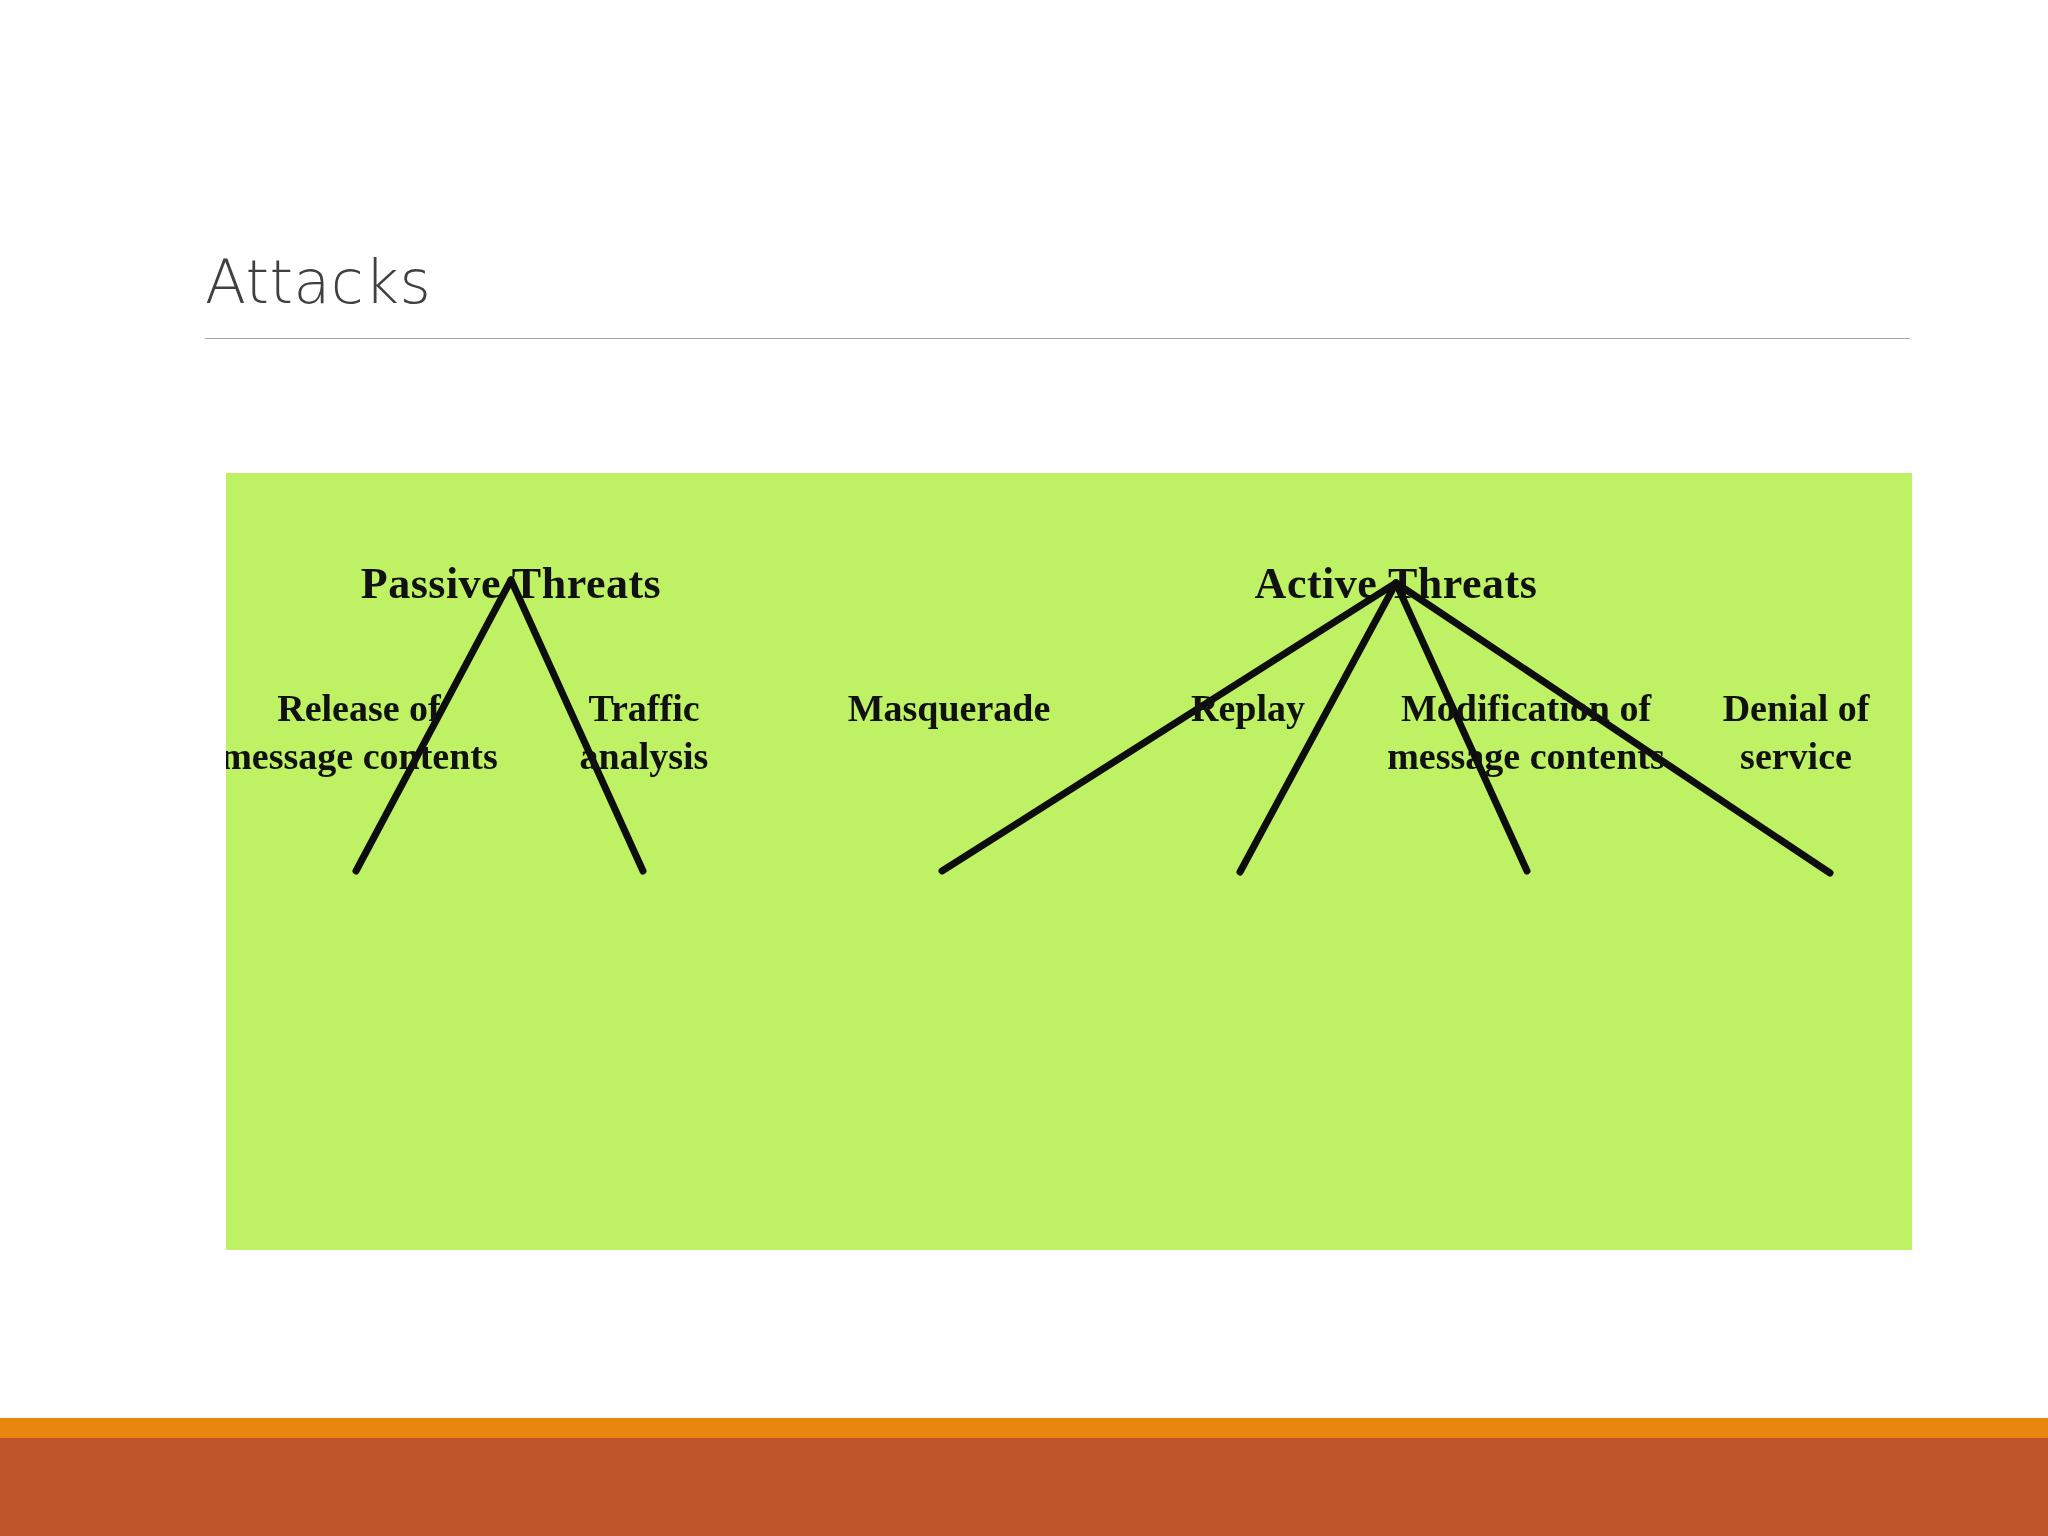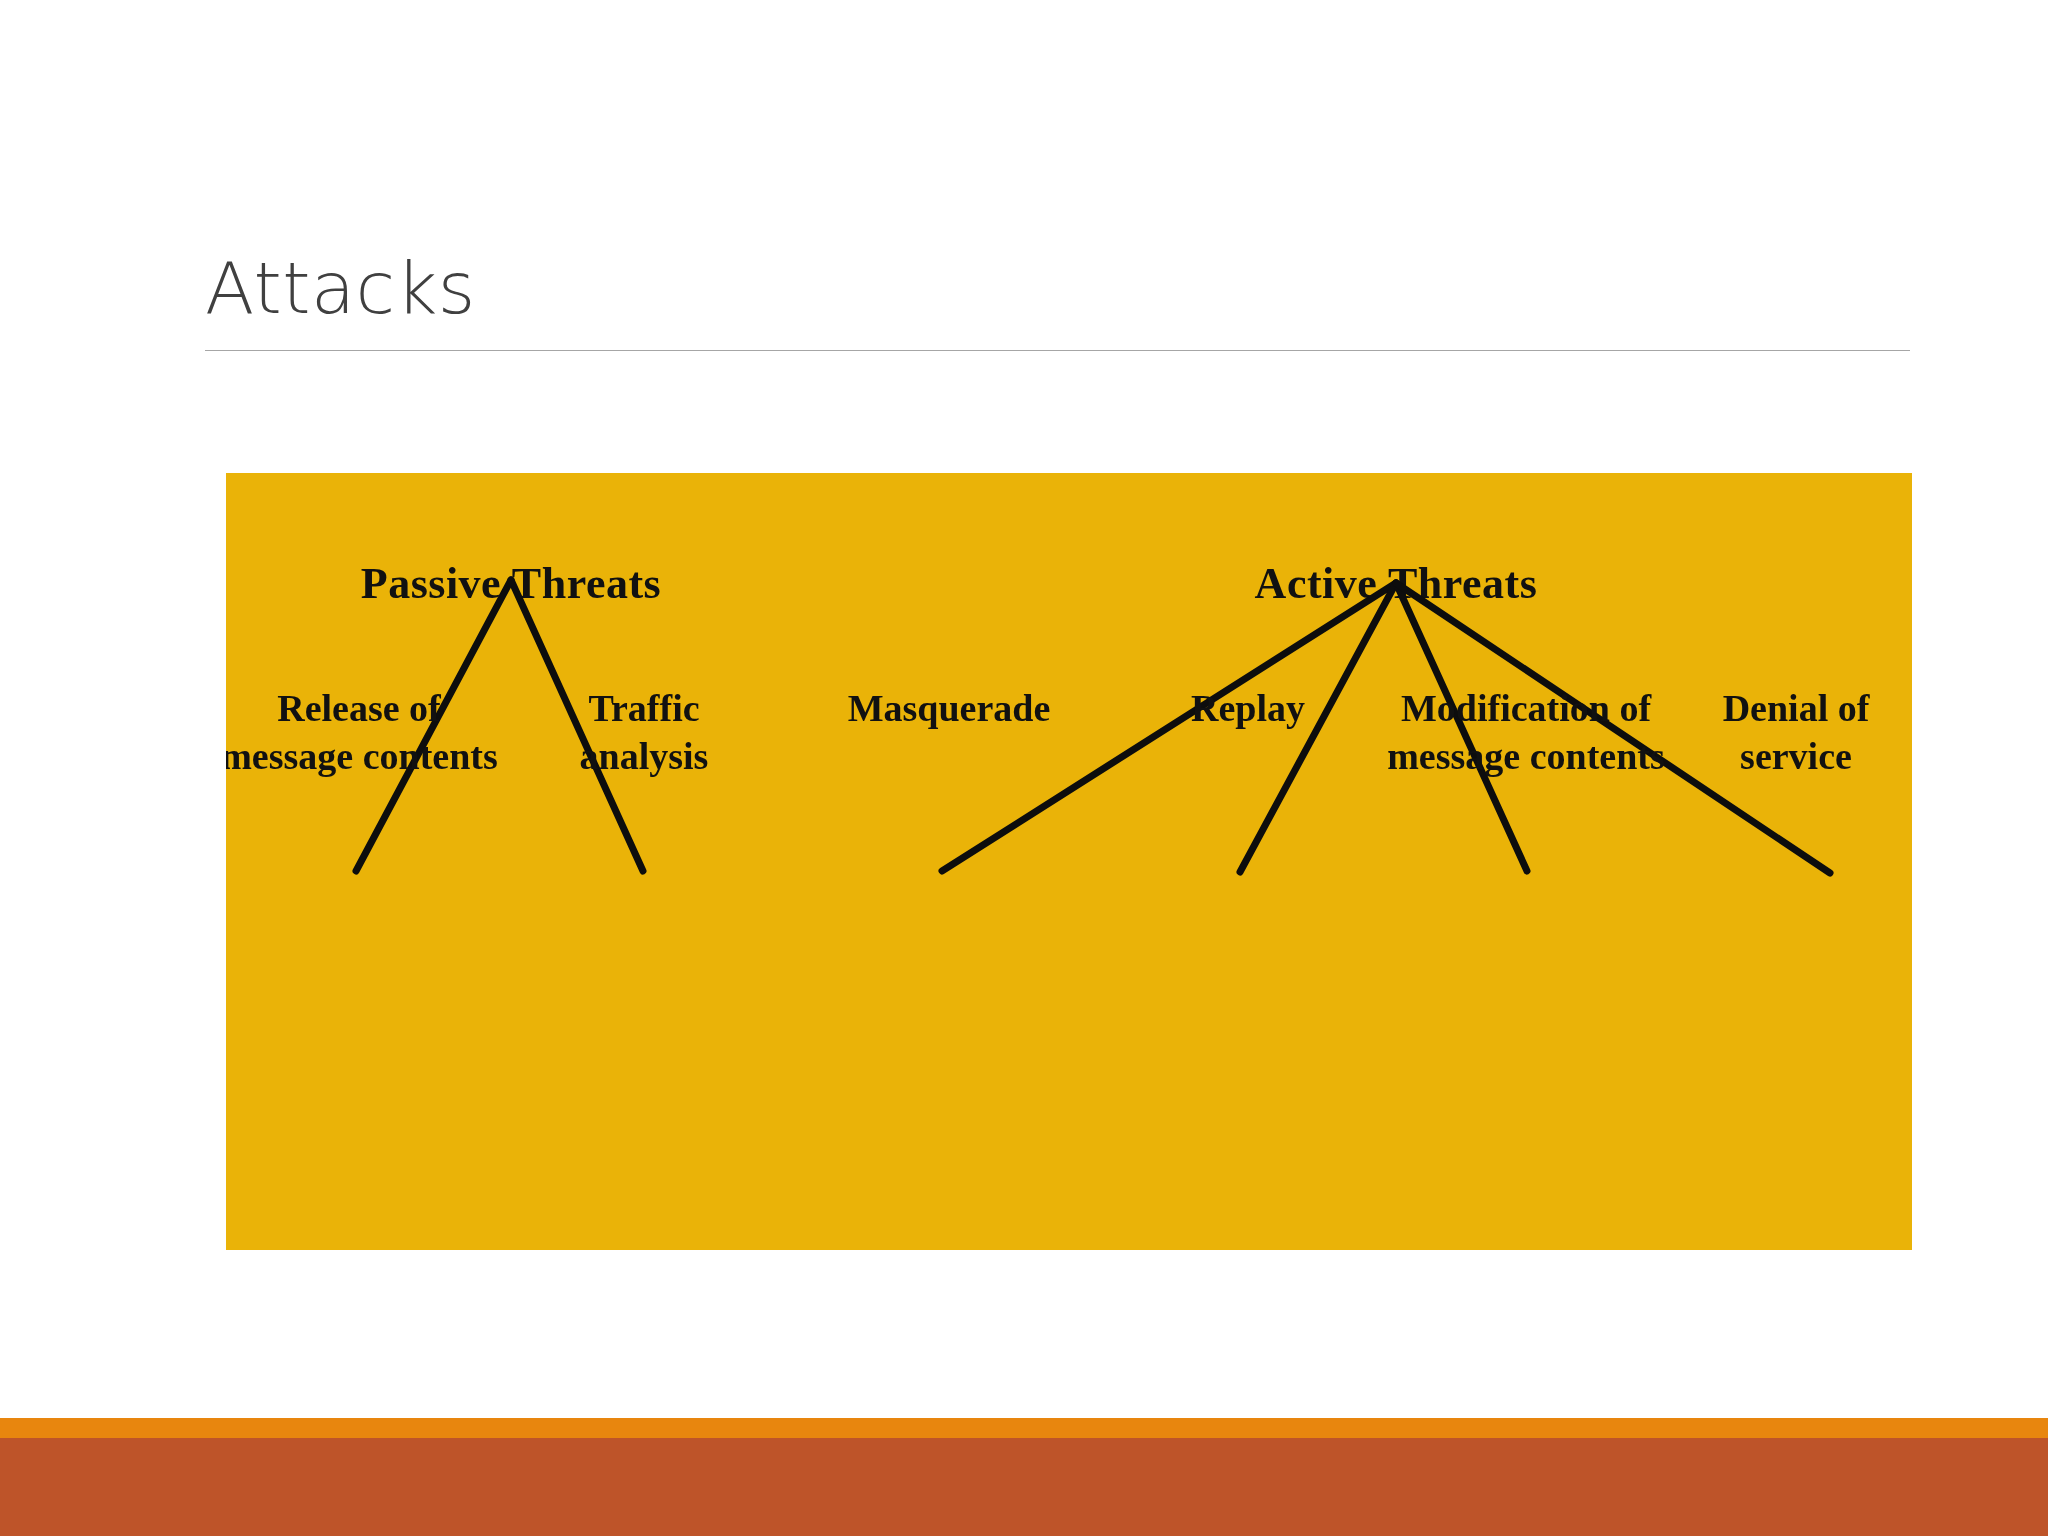--- a/index.html
+++ b/index.html
@@ -25,42 +25,42 @@
 
   
   .title-block {
     position: absolute;
     left: 205px;
     top: 252px;
     width: 1705px;
   }
   .slide-title {
     font-family: "DejaVu Sans", "Liberation Sans", sans-serif;
-    font-size: 72px;
+    font-size: 60px;
     font-weight: 300;
     line-height: 1.0;
     color: #404040;
     letter-spacing: 0.5px;
     white-space: nowrap;
   }
   .title-rule {
     margin-top: 26px;
     height: 1px;
     background: #a6a6a6;
     width: 100%;
   }
 
   
   .diagram-panel {
     position: absolute;
     left: 226px;
     top: 473px;
     width: 1686px;
     height: 777px;
-    background: #eab308;
+    background: #bef264;
   }
   .diagram-svg {
     position: absolute;
     left: 0;
     top: 0;
     width: 1686px;
     height: 777px;
     display: block;
   }
 

